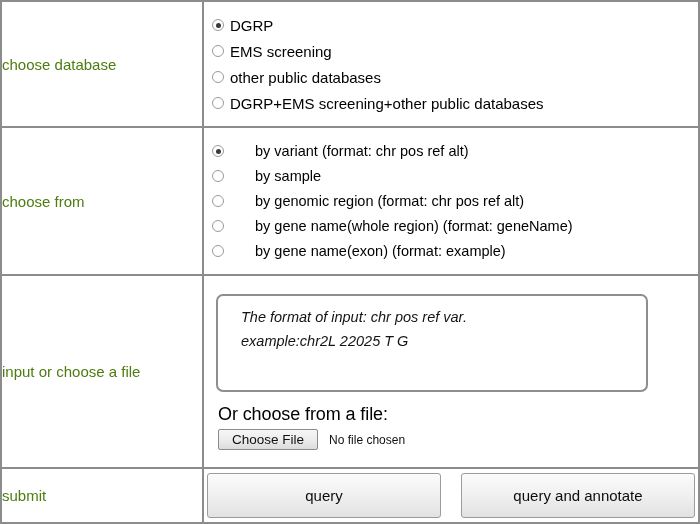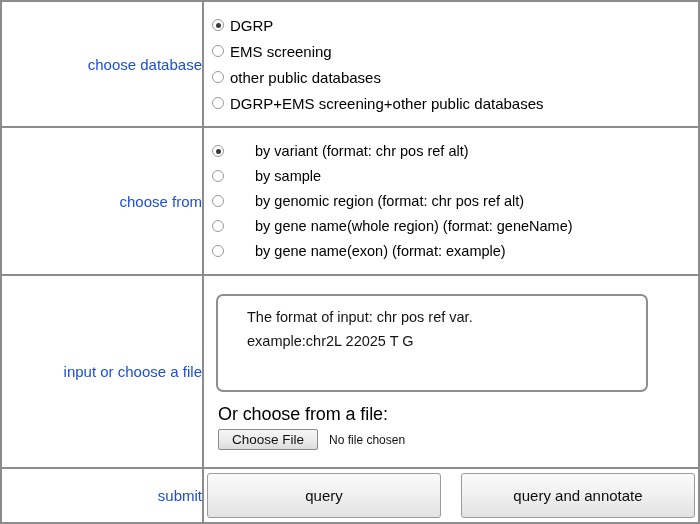--- a/index.html
+++ b/index.html
@@ -25,23 +25,23 @@
 
   .form-table td {
     border: 2px solid #8c8c8c;
     padding: 0;
     vertical-align: middle;
     background: #ffffff;
   }
 
   td.label-cell {
     width: 200px;
-    text-align: right;
+    text-align: left;
     font-size: 15px;
-    color: #1d4ed8;
+    color: #4d7c0f;
   }
 
   td.content-cell {
     padding: 10px 0 10px 8px;
     margin-top: 12px;
   }
 
   
   .option-row {
     display: flex;
@@ -82,25 +82,26 @@
   .input-wrap {
     padding: 8px 0 6px 4px;
   }
   .textarea-box {
     width: 432px;
     height: 98px;
     box-sizing: border-box;
     border: 2px solid #8e8e8e;
     border-radius: 7px;
     background: #ffffff;
-    padding: 10px 10px 0 29px;
+    padding: 10px 10px 0 23px;
     font-size: 14.5px;
     line-height: 1.6;
     color: #141414;
     overflow: hidden;
+    font-style: italic;
   }
   .ta-line { white-space: nowrap; }
 
   .file-label {
     font-size: 18px;
     font-weight: normal;
     margin: 12px 0 4px 2px;
     letter-spacing: -0.1px;
   }
   .file-row {

